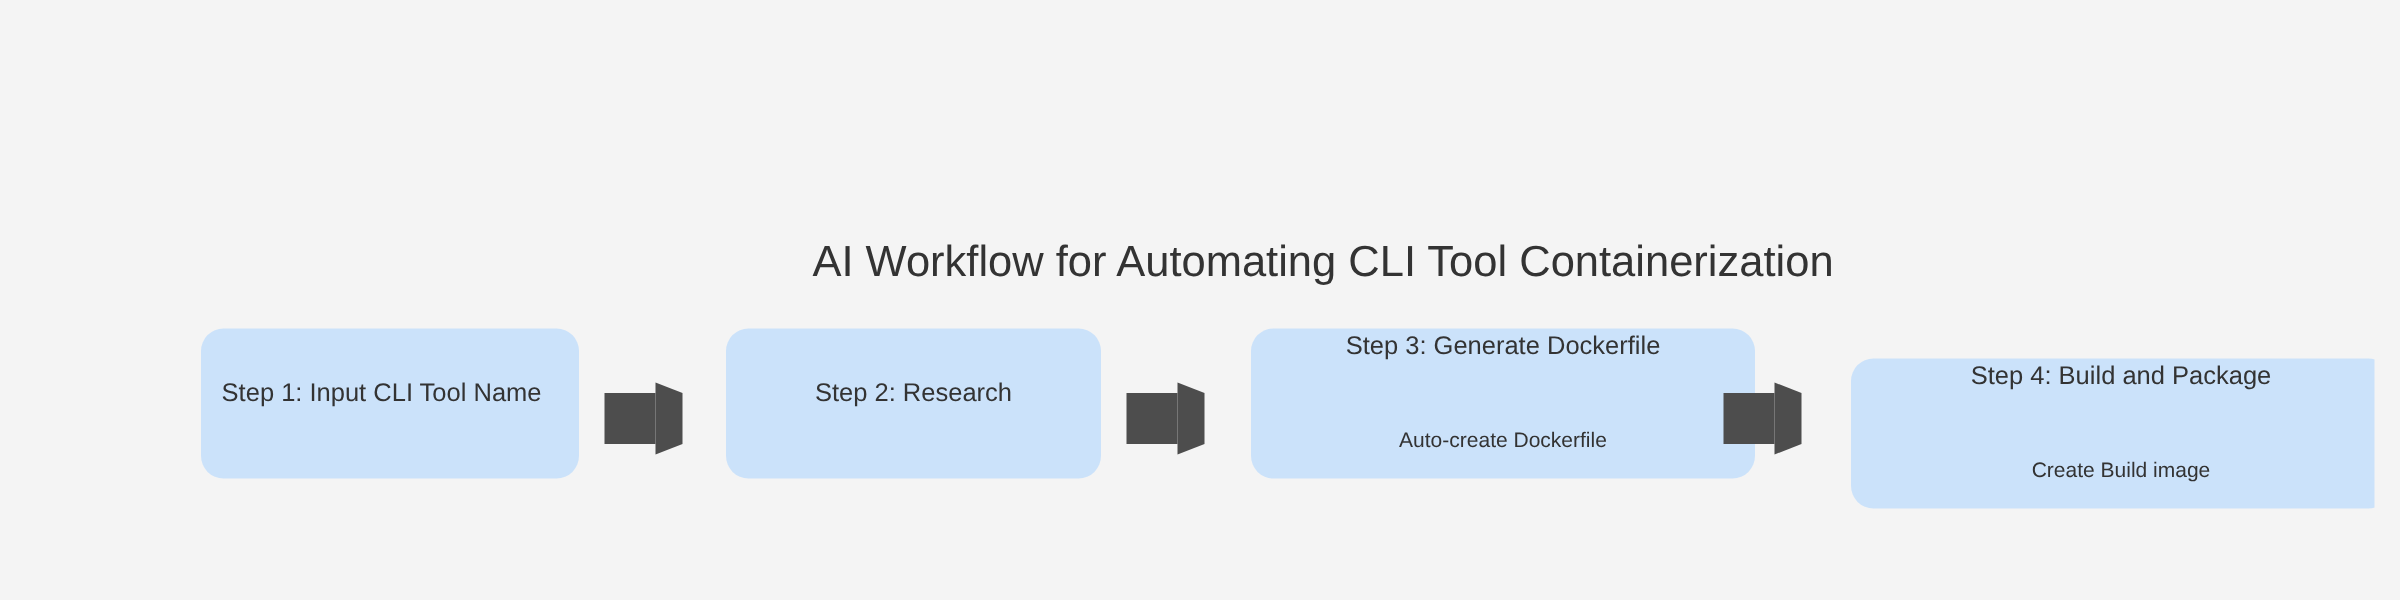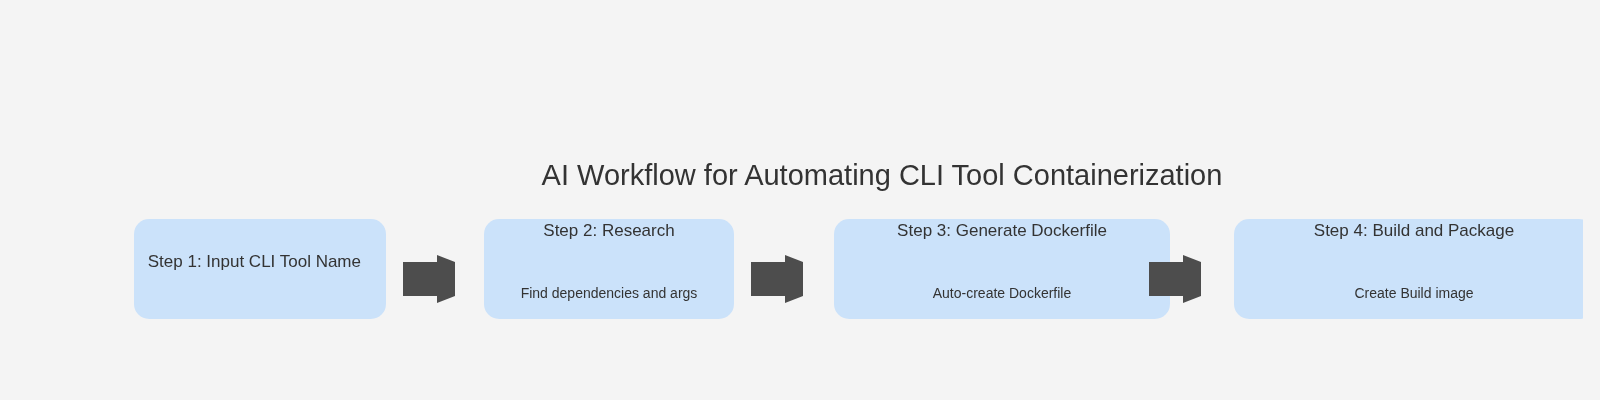--- a/index.html
+++ b/index.html
@@ -43,21 +43,21 @@
     align-items: center;
     justify-content: center;
     padding: 0 8px 16px 8px;
     gap: 10px;
     text-align: center;
     color: var(--node-text);
   }
   .node-1 { left: 100px;  width: 252px; align-items: flex-end; }
   .node-2 { left: 450px;  width: 250px; }
   .node-3 { left: 800px;  width: 336px; }
-  .node-4 { left: 1200px; width: 360px; }
+  .node-4 { left: 1200px; width: 360px; margin-top: 20px; }
 
   .node-label {
     font-size: 17px;
     line-height: 21px;
     white-space: nowrap;
   }
   .node-sublabel {
     font-size: 14px;
     line-height: 17px;
     white-space: nowrap;
@@ -99,21 +99,20 @@
     <div class="node-label">Step 1: Input CLI Tool Name</div>
   </div>
 
   <div class="edge edge-1">
     <div class="edge-line"></div>
     <div class="edge-head"></div>
   </div>
 
   <div class="node node-2">
     <div class="node-label">Step 2: Research</div>
-    <div class="node-sublabel">Find dependencies and args</div>
   </div>
 
   <div class="edge edge-2">
     <div class="edge-line"></div>
     <div class="edge-head"></div>
   </div>
 
   <div class="node node-3">
     <div class="node-label">Step 3: Generate Dockerfile</div>
     <div class="node-sublabel">Auto-create Dockerfile</div>

